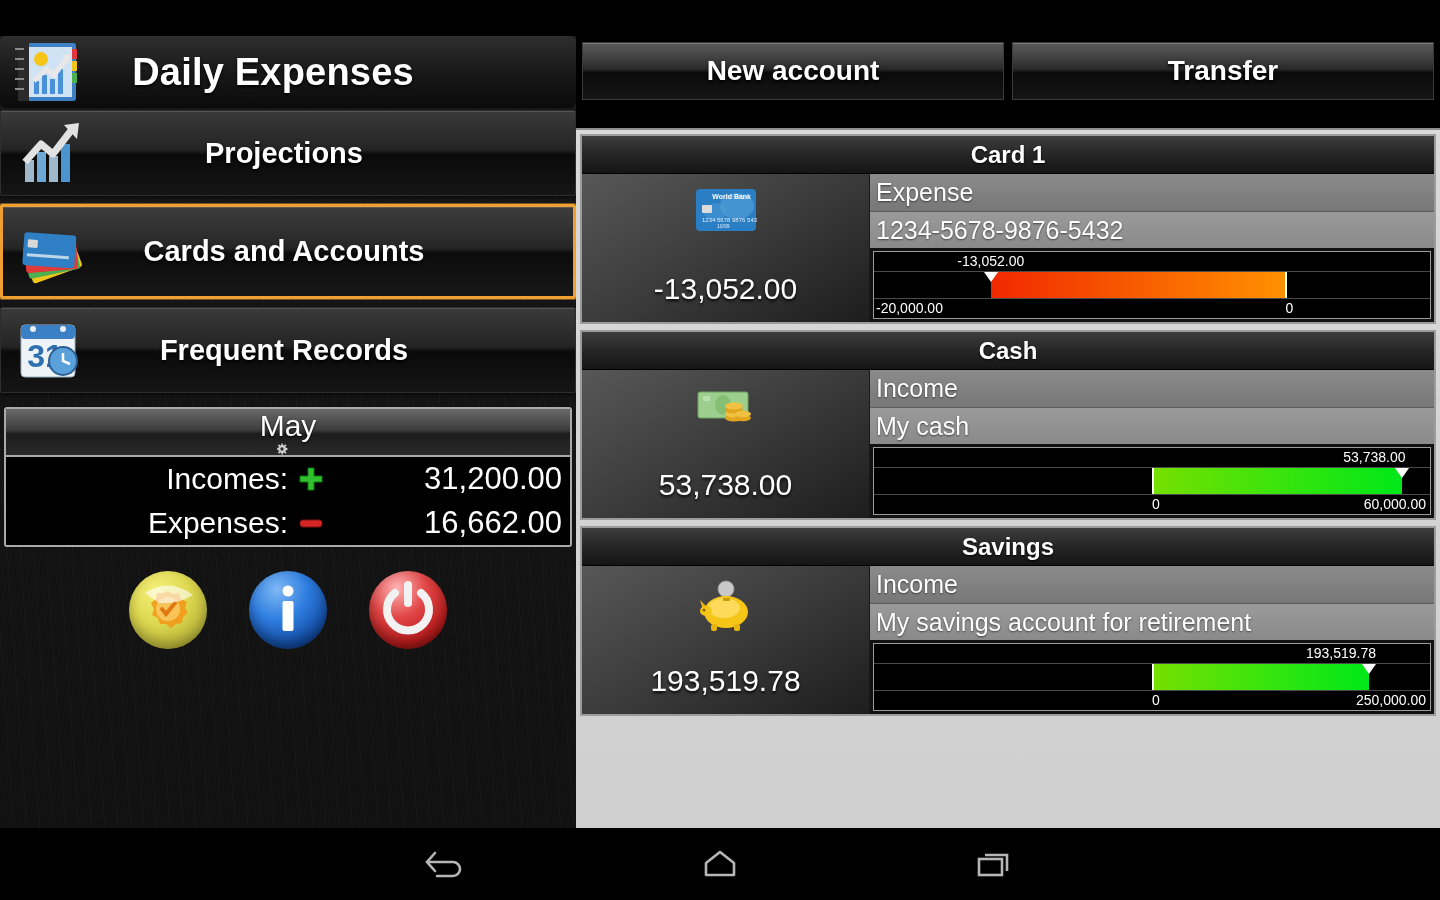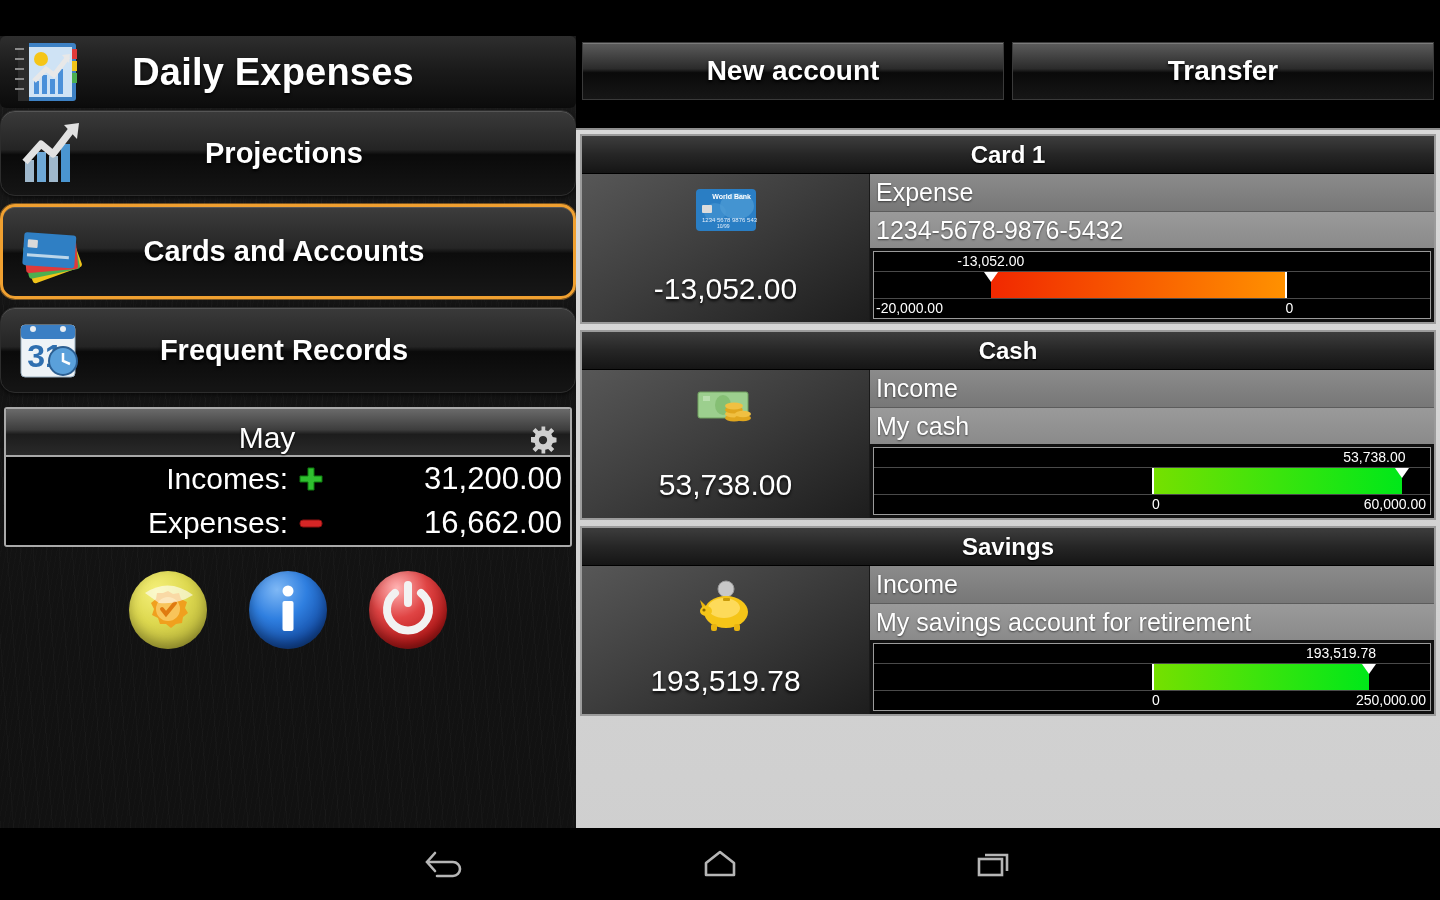--- a/index.html
+++ b/index.html
@@ -39,21 +39,21 @@
     height:72px; display:flex; align-items:center; position:relative;
     background: linear-gradient(180deg,#2e2e2e 0%, #1a1a1a 48%, #0b0b0b 100%);
     border-radius:6px; margin: 0 0 2px 0;
   }
   .apptitle-row .title {
     flex:1; text-align:center; color:#fff; font-size:38px; font-weight:bold;
     letter-spacing:.2px; text-shadow: 0 2px 3px rgba(0,0,0,.9);
     padding-right:30px;
   }
   .menu-btn {
-    position:relative; height:86px; margin-bottom:8px; border-radius:15px;
+    position:relative; height:86px; margin-bottom:8px; border-radius:2px;
     background: linear-gradient(180deg,#3a3a3a 0%, #242424 46%, #0a0a0a 52%, #151515 100%);
     border:1px solid #2d2d2d;
     box-shadow: inset 0 1px 0 rgba(255,255,255,.14), 0 2px 4px rgba(0,0,0,.6);
     display:flex; align-items:center;
   }
   .menu-btn.sel {
     margin:0 0 8px 0;
     border: 3px solid #f0a030;
     background: linear-gradient(180deg,#3d3d3d 0%, #262626 46%, #0c0c0c 52%, #171717 100%);
     box-shadow: inset 0 1px 0 rgba(255,255,255,.14), 0 0 0 1px rgba(240,160,48,.45);
@@ -64,23 +64,24 @@
     text-shadow: 0 2px 3px rgba(0,0,0,.95); padding-right:8px;
   }
   .menu-ico { position:absolute; left:10px; top:50%; transform:translateY(-50%); width:78px; height:70px; }
 
   
   .summary {
     margin: 14px 4px 0 4px; border:2px solid #a9a9a9; border-radius:3px;
     background:#000; overflow:hidden;
   }
   .summary-head {
-    height:48px; display:flex; align-items:flex-end; position:relative;
+    height:48px; display:flex; align-items:center; position:relative;
     background: linear-gradient(180deg,#6a6a6a 0%, #3d3d3d 45%, #1c1c1c 55%, #2a2a2a 100%);
     border-bottom:2px solid #a9a9a9;
+    flex-direction:column;
   }
   .summary-head .m {
     flex:1; text-align:center; color:#fff; font-size:30px; text-shadow:0 1px 2px #000;
   }
   .summary-row {
     display:flex; align-items:center; height:44px; color:#fff; background:#000;
   }
   .summary-row.bal { border-top:2px solid #a9a9a9; height:46px; }
   .summary-row .k {
     flex:1; text-align:right; font-size:30px; padding-right:4px; white-space:nowrap;

